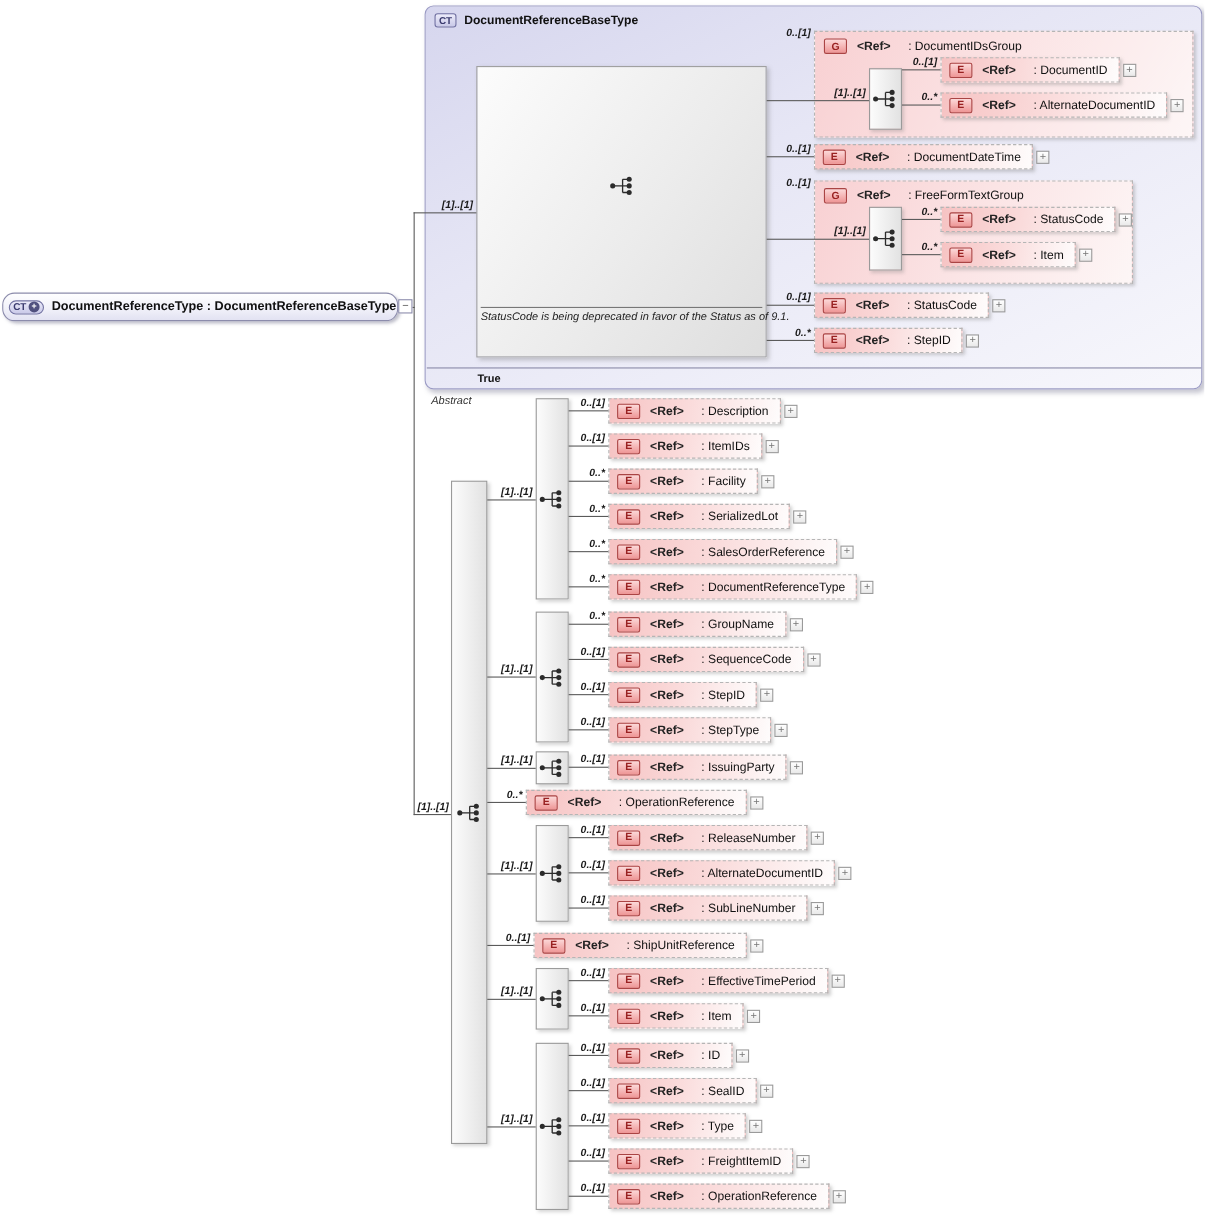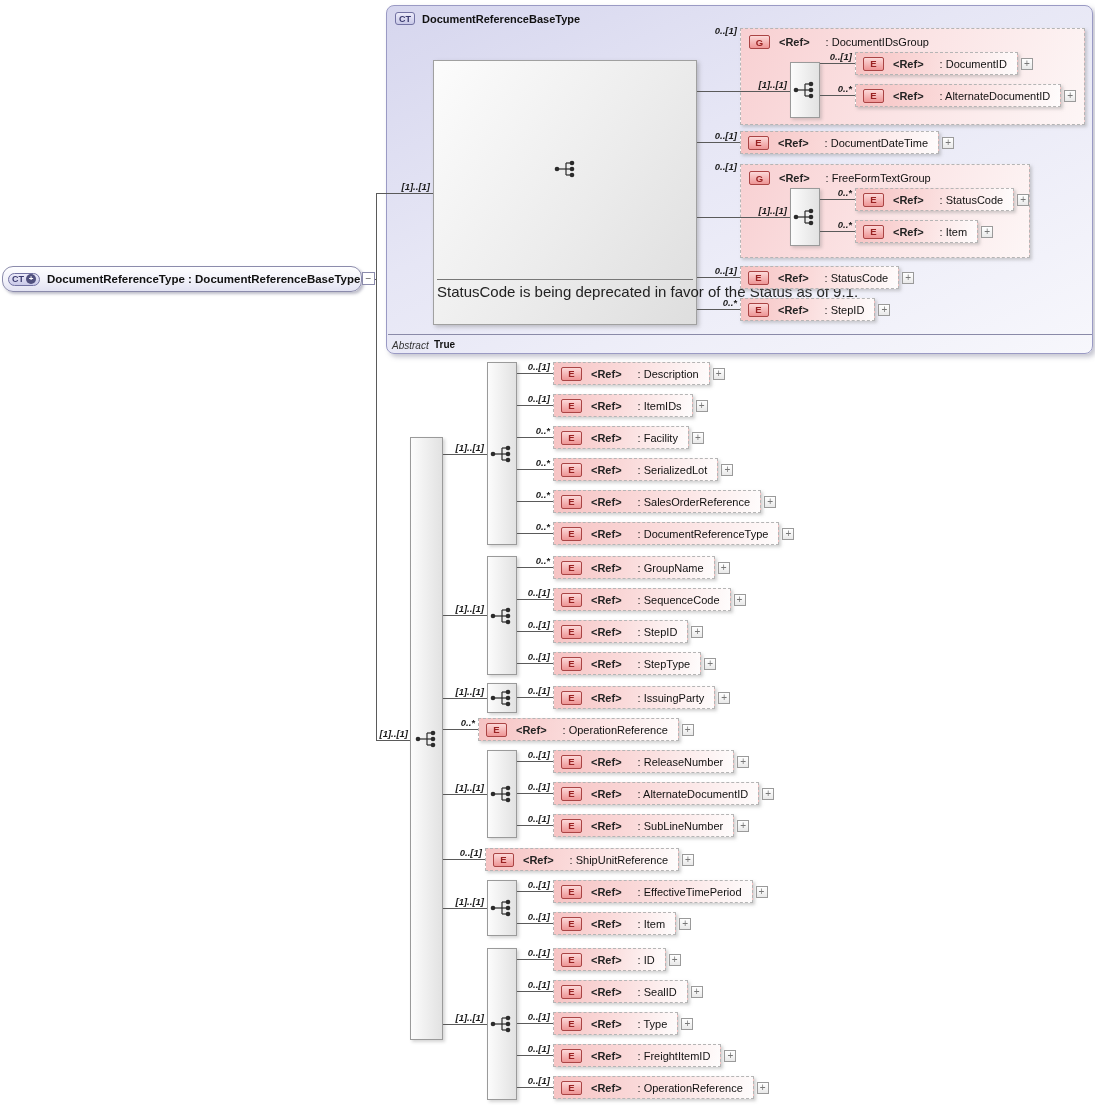--- a/index.html
+++ b/index.html
@@ -49,21 +49,21 @@
            display:inline-flex;align-items:center}
   .mainct{border-radius:8px;padding:1px 3px}
   .plusdot{display:inline-block;width:10px;height:10px;border-radius:50%;background:#50507e;color:#fff;
            font-size:8px;line-height:10px;text-align:center;margin-left:2px;font-weight:bold}
 
   .mainel{position:absolute;display:flex;align-items:center;border:1px solid #8c8cac;border-radius:11px;
           background:linear-gradient(#fefeff 0%,#f2f2fa 55%,#e2e2f2 100%);
           box-shadow:2px 2px 3px rgba(90,90,120,.4);padding:0 10px 0 5px;white-space:nowrap;z-index:2}
   .mainlbl{font-size:11.5px;font-weight:bold;color:#111;margin-left:7px}
 
-  .annot{position:absolute;font-size:15px;color:#222;white-space:nowrap;z-index:2}
+  .annot{position:absolute;font-size:10px;font-style:italic;color:#222;white-space:nowrap;z-index:2}
   .abslbl{font-size:10px;font-style:italic;color:#333}
   .absval{font-size:10px;font-weight:bold;color:#111}
   .minus{position:absolute;width:13px;height:13px;border:1px solid #8c8cac;background:#fff;color:#555;
          font-size:10px;line-height:11px;text-align:center;z-index:4}
 </style>
 </head>
 <body>
 
 <div id="canvas">
 
@@ -75,21 +75,21 @@
     <span class="mainlbl">DocumentReferenceType : DocumentReferenceBaseType</span>
   </div>
   <div class="minus" style="left:362px;top:272px">−</div>
 
   <div class="ctbox" style="left:386px;top:5px;width:707px;height:349px">
     <div style="position:absolute;left:8px;top:6px;display:flex;align-items:center">
       <span class="ctbadge">CT</span>
       <span style="font-size:11px;font-weight:bold;color:#111;margin-left:7px">DocumentReferenceBaseType</span>
     </div>
     <div style="position:absolute;left:1px;top:328px;width:704px;height:1px;background:#8a8aa8"></div>
-    <span class="abslbl" style="position:absolute;left:5px;top:334px">Abstract</span>
+    <span class="abslbl" style="position:absolute;left:5px;top:353px">Abstract</span>
     <span class="absval" style="position:absolute;left:47px;top:333px">True</span>
   </div>
 
   <div class="graybox" style="left:433px;top:60px;width:264px;height:265px"></div>
   <div class="hline" style="left:437px;top:279px;width:256px;background:#777"></div>
   <div class="annot" style="left:437px;top:283px">StatusCode is being deprecated in favor of the Status as of 9.1.</div>
 
 <div class="vline" style="left: 376px; top: 193px; height: 548px;"></div>
     <div class="hline" style="left: 371px; top: 279px; width: 6px;"></div>
     <div class="hline" style="left: 376px; top: 193px; width: 57px;"></div>

